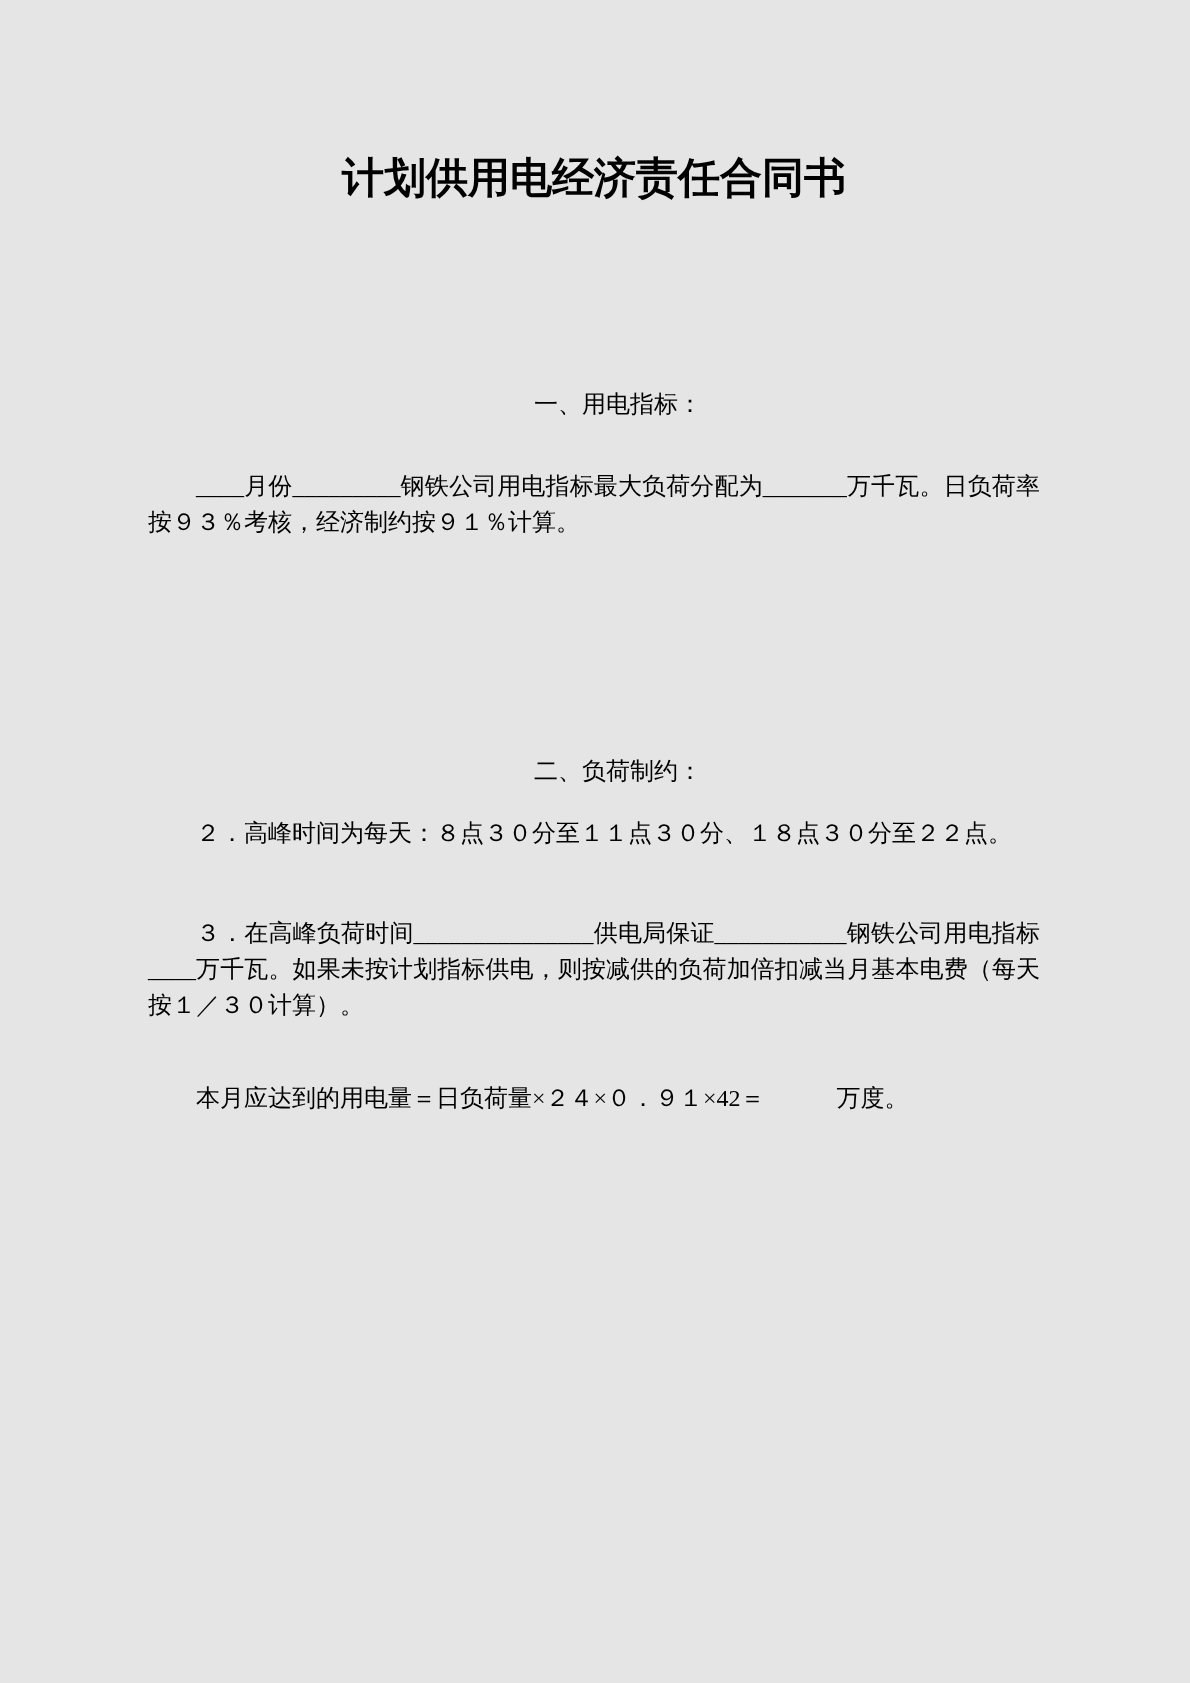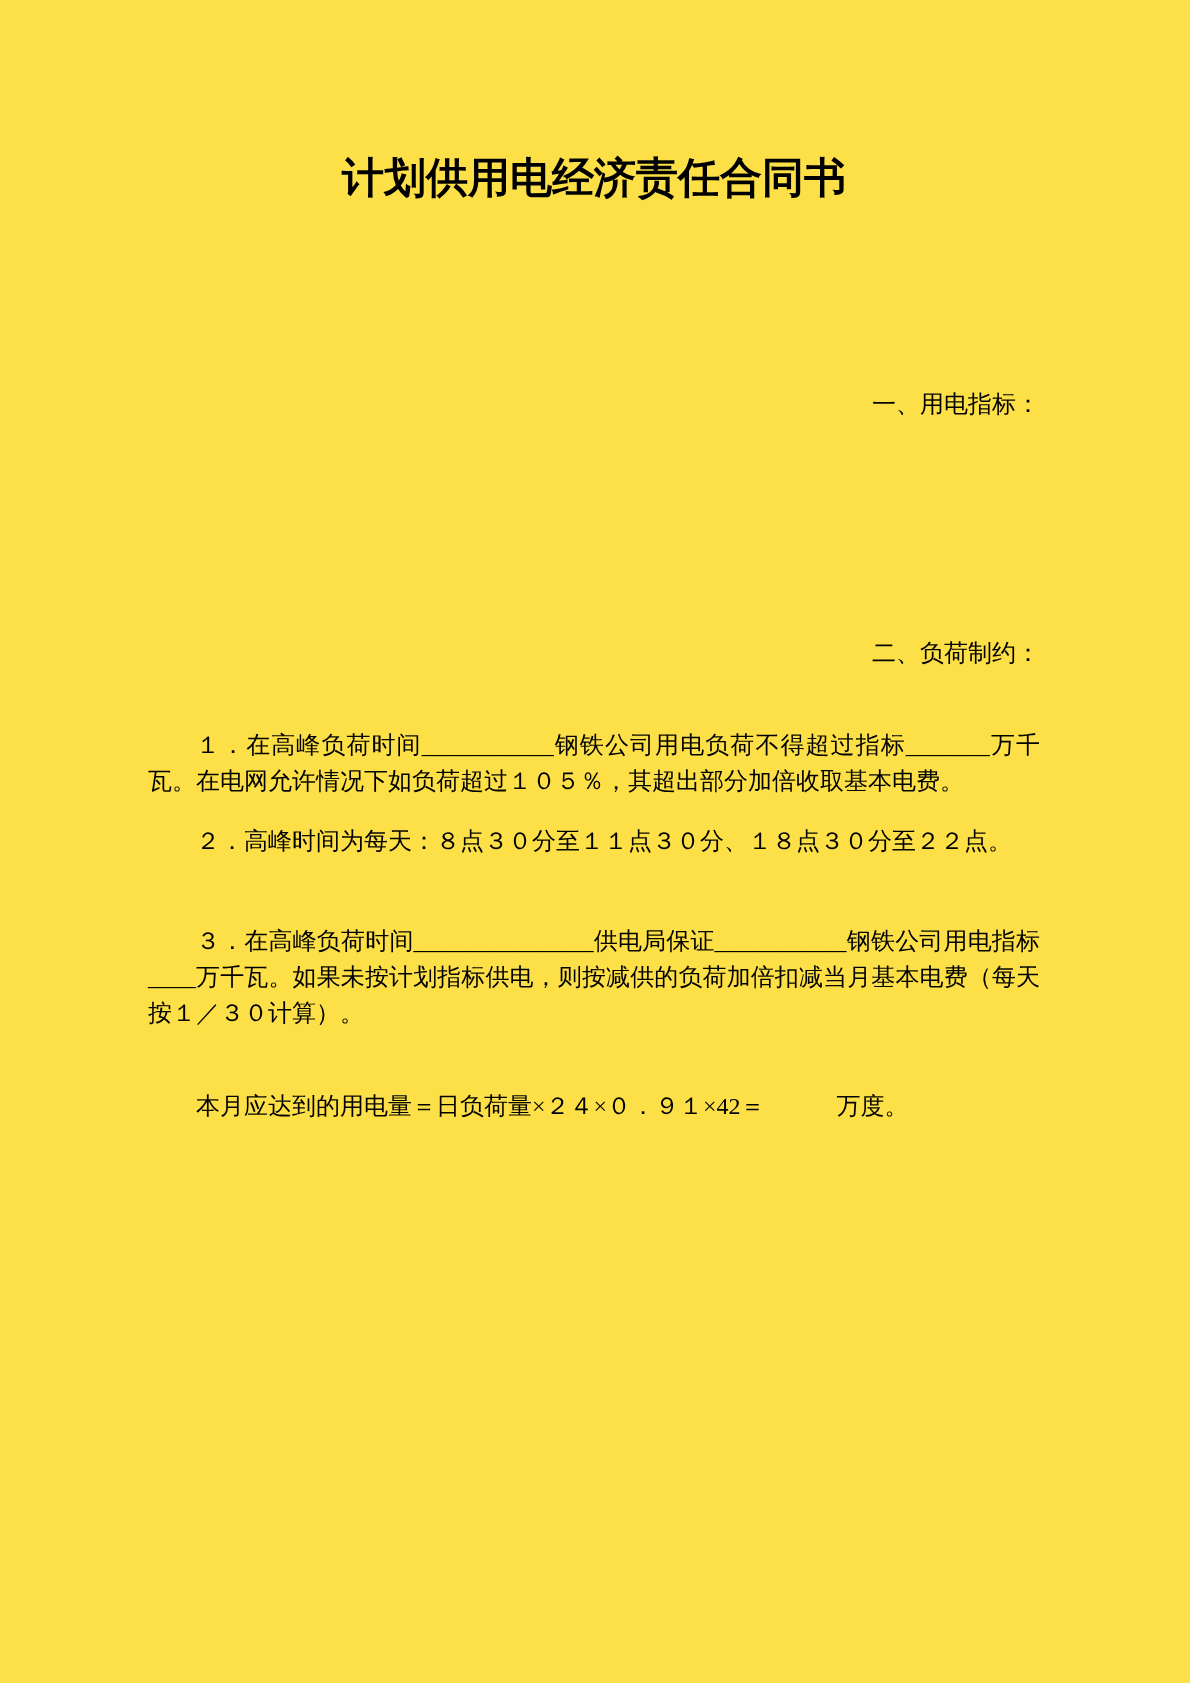--- a/index.html
+++ b/index.html
@@ -1,20 +1,20 @@
 <!DOCTYPE html>
 <html lang="zh"><head>
 <meta charset="utf-8">
 <style>
   html, body { margin: 0; padding: 0; background: #ffffff; }
   .page {
     position: relative;
     width: 1190px;
     height: 1683px;
-    background: #fde047;
+    background: #e5e5e5;
     color: #000000;
     font-family: "Liberation Serif", "DejaVu Serif", serif;
     overflow: hidden;
     box-sizing: border-box;
     padding: 0 150px 0 148px;
   }
   .doc-title {
     margin: 150px 0 0 0;
     font-family: "Liberation Sans", "DejaVu Sans", sans-serif;
     font-size: 42px;
@@ -24,43 +24,43 @@
     white-space: nowrap;
   }
   .doc-heading, .doc-para {
     font-size: 24px;
     line-height: 36px;
     text-indent: 2em;
     margin: 0;
     text-align: justify;
     word-break: normal;
   }
-  .doc-heading { text-align: right; }
+  .doc-heading { text-align: center; }
   .mt-h1 { margin-top: 180px; }
   .mt-p1 { margin-top: 46px; }
   .mt-h2 { margin-top: 215px; font-family: Liberation Mono, monospace; }
   .mt-i1 { margin-top: 54px; }
   .mt-i2 { margin-top: 24px; }
   .mt-i3 { margin-top: 64px; }
   .mt-h3 { margin-top: 169px; }
   .mt-p4 { margin-top: 57px; }
 </style>
 </head>
 <body>
 
 <div class="page">
 
   <h1 class="doc-title">计划供用电经济责任合同书</h1>
 
   <p class="doc-heading mt-h1">一、用电指标：</p>
 
+  <p class="doc-para mt-p1">____月份_________钢铁公司用电指标最大负荷分配为_______万千瓦。日负荷率按９３％考核，经济制约按９１％计算。</p>
 
   <p class="doc-heading mt-h2">二、负荷制约：</p>
 
-  <p class="doc-para mt-i1">１．在高峰负荷时间___________钢铁公司用电负荷不得超过指标_______万千瓦。在电网允许情况下如负荷超过１０５％，其超出部分加倍收取基本电费。</p>
 
   <p class="doc-para mt-i2">２．高峰时间为每天：８点３０分至１１点３０分、１８点３０分至２２点。</p>
 
   <p class="doc-para mt-i3">３．在高峰负荷时间_______________供电局保证___________钢铁公司用电指标____万千瓦。如果未按计划指标供电，则按减供的负荷加倍扣减当月基本电费（每天按１／３０计算）。</p>
 
 
   <p class="doc-para mt-p4">本月应达到的用电量＝日负荷量×２４×０．９１×42＝　　　万度。</p>
 
 </div>
 

